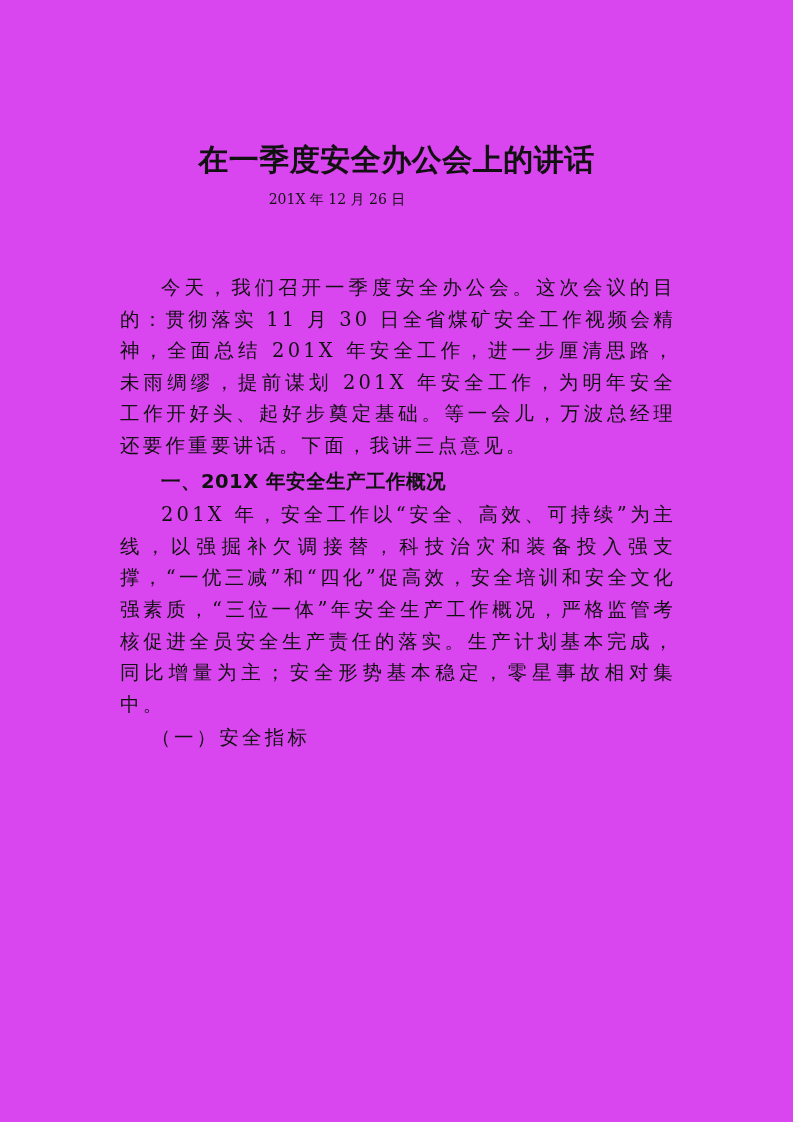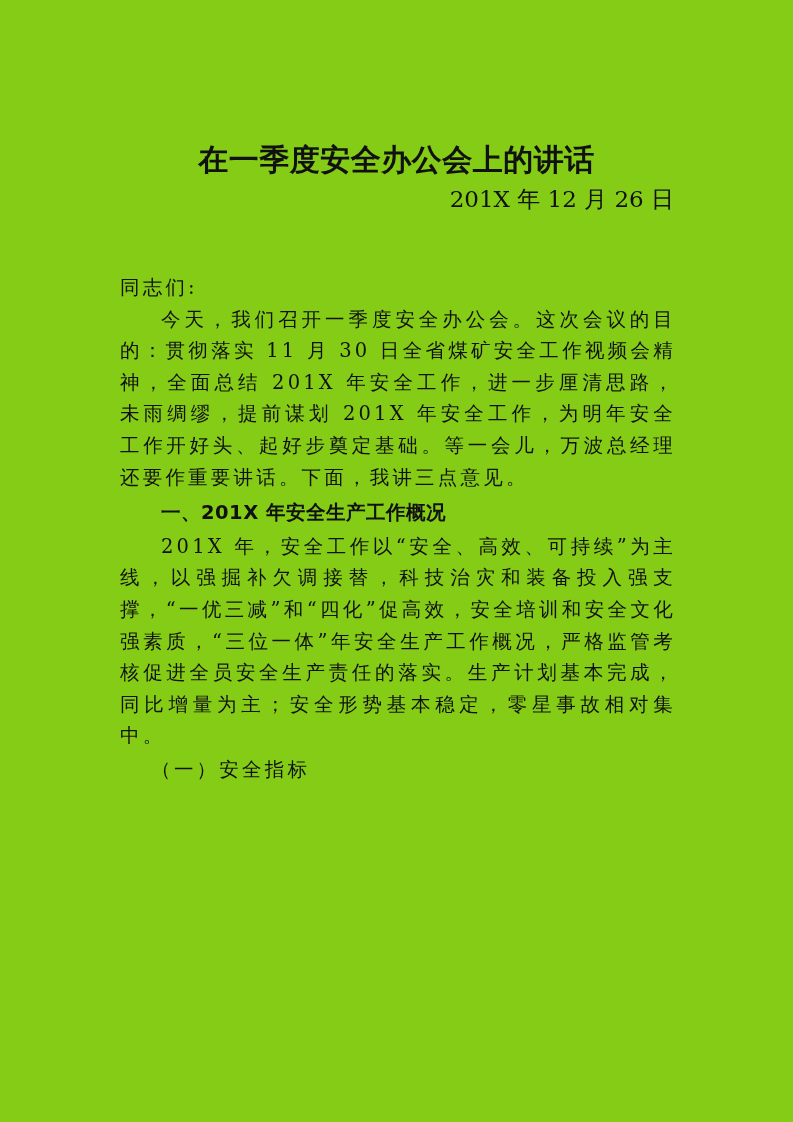--- a/index.html
+++ b/index.html
@@ -1,39 +1,38 @@
 <!DOCTYPE html>
 <html><head>
 <meta charset="utf-8">
 <style>
   html, body { margin: 0; padding: 0; background: #ffffff; }
   body { width: 793px; height: 1122px; position: relative; overflow: hidden;
          font-family: "DejaVu Serif", "Liberation Serif", serif; color: #111; }
-  .page { position: absolute; left: 0; top: 0; width: 793px; height: 1122px; background: #84cc16; }
+  .page { position: absolute; left: 0; top: 0; width: 793px; height: 1122px; background: #d946ef; }
   .title { position: absolute; left: 0; width: 793px; top: 140px; text-align: center;
            font-family: "DejaVu Sans", sans-serif; font-weight: bold; font-size: 30px;
            letter-spacing: 0.5px; line-height: 40px; }
-  .date { position: absolute; left: 0; width: 674px; top: 186px; text-align: right;
-          font-size: 23px; line-height: 26px; }
+  .date { position: absolute; left: 0; width: 674px; top: 186px; text-align: center;
+          font-size: 14px; line-height: 26px; }
   .body { position: absolute; left: 120px; top: 272px; width: 556px;
           font-size: 19.5px; line-height: 31.6px; letter-spacing: 3.2px; text-align: justify; }
   .body p { margin: 0; }
   .indent { text-indent: 2.1em; }
   .h1 { font-family: "DejaVu Sans", sans-serif; font-weight: bold; letter-spacing: 0.5px;
         text-indent: 2.1em; margin-top: 4px !important; margin-bottom: 2px !important; }
   .h2 { text-indent: 1.6em; margin-top: 2px !important; }
   .gap { margin-top: 34px !important; }
 </style>
 </head>
 <body>
 
 <div class="page">
   <div class="title">在一季度安全办公会上的讲话</div>
   <div class="date">201X 年 12 月 26 日</div>
 
   <div class="body">
-    <p>同志们:</p>
     <p class="indent">今天，我们召开一季度安全办公会。这次会议的目的：贯彻落实 11 月 30 日全省煤矿安全工作视频会精神，全面总结 201X 年安全工作，进一步厘清思路，未雨绸缪，提前谋划 201X 年安全工作，为明年安全工作开好头、起好步奠定基础。等一会儿，万波总经理还要作重要讲话。下面，我讲三点意见。</p>
     <p class="h1">一、201X 年安全生产工作概况</p>
     <p class="indent">201X 年，安全工作以“安全、高效、可持续”为主线，以强掘补欠调接替，科技治灾和装备投入强支撑，“一优三减”和“四化”促高效，安全培训和安全文化强素质，“三位一体”年安全生产工作概况，严格监管考核促进全员安全生产责任的落实。生产计划基本完成，同比增量为主；安全形势基本稳定，零星事故相对集中。</p>
     <p class="h2">（一）安全指标</p>
   </div>
 </div>
 
 </body></html>

